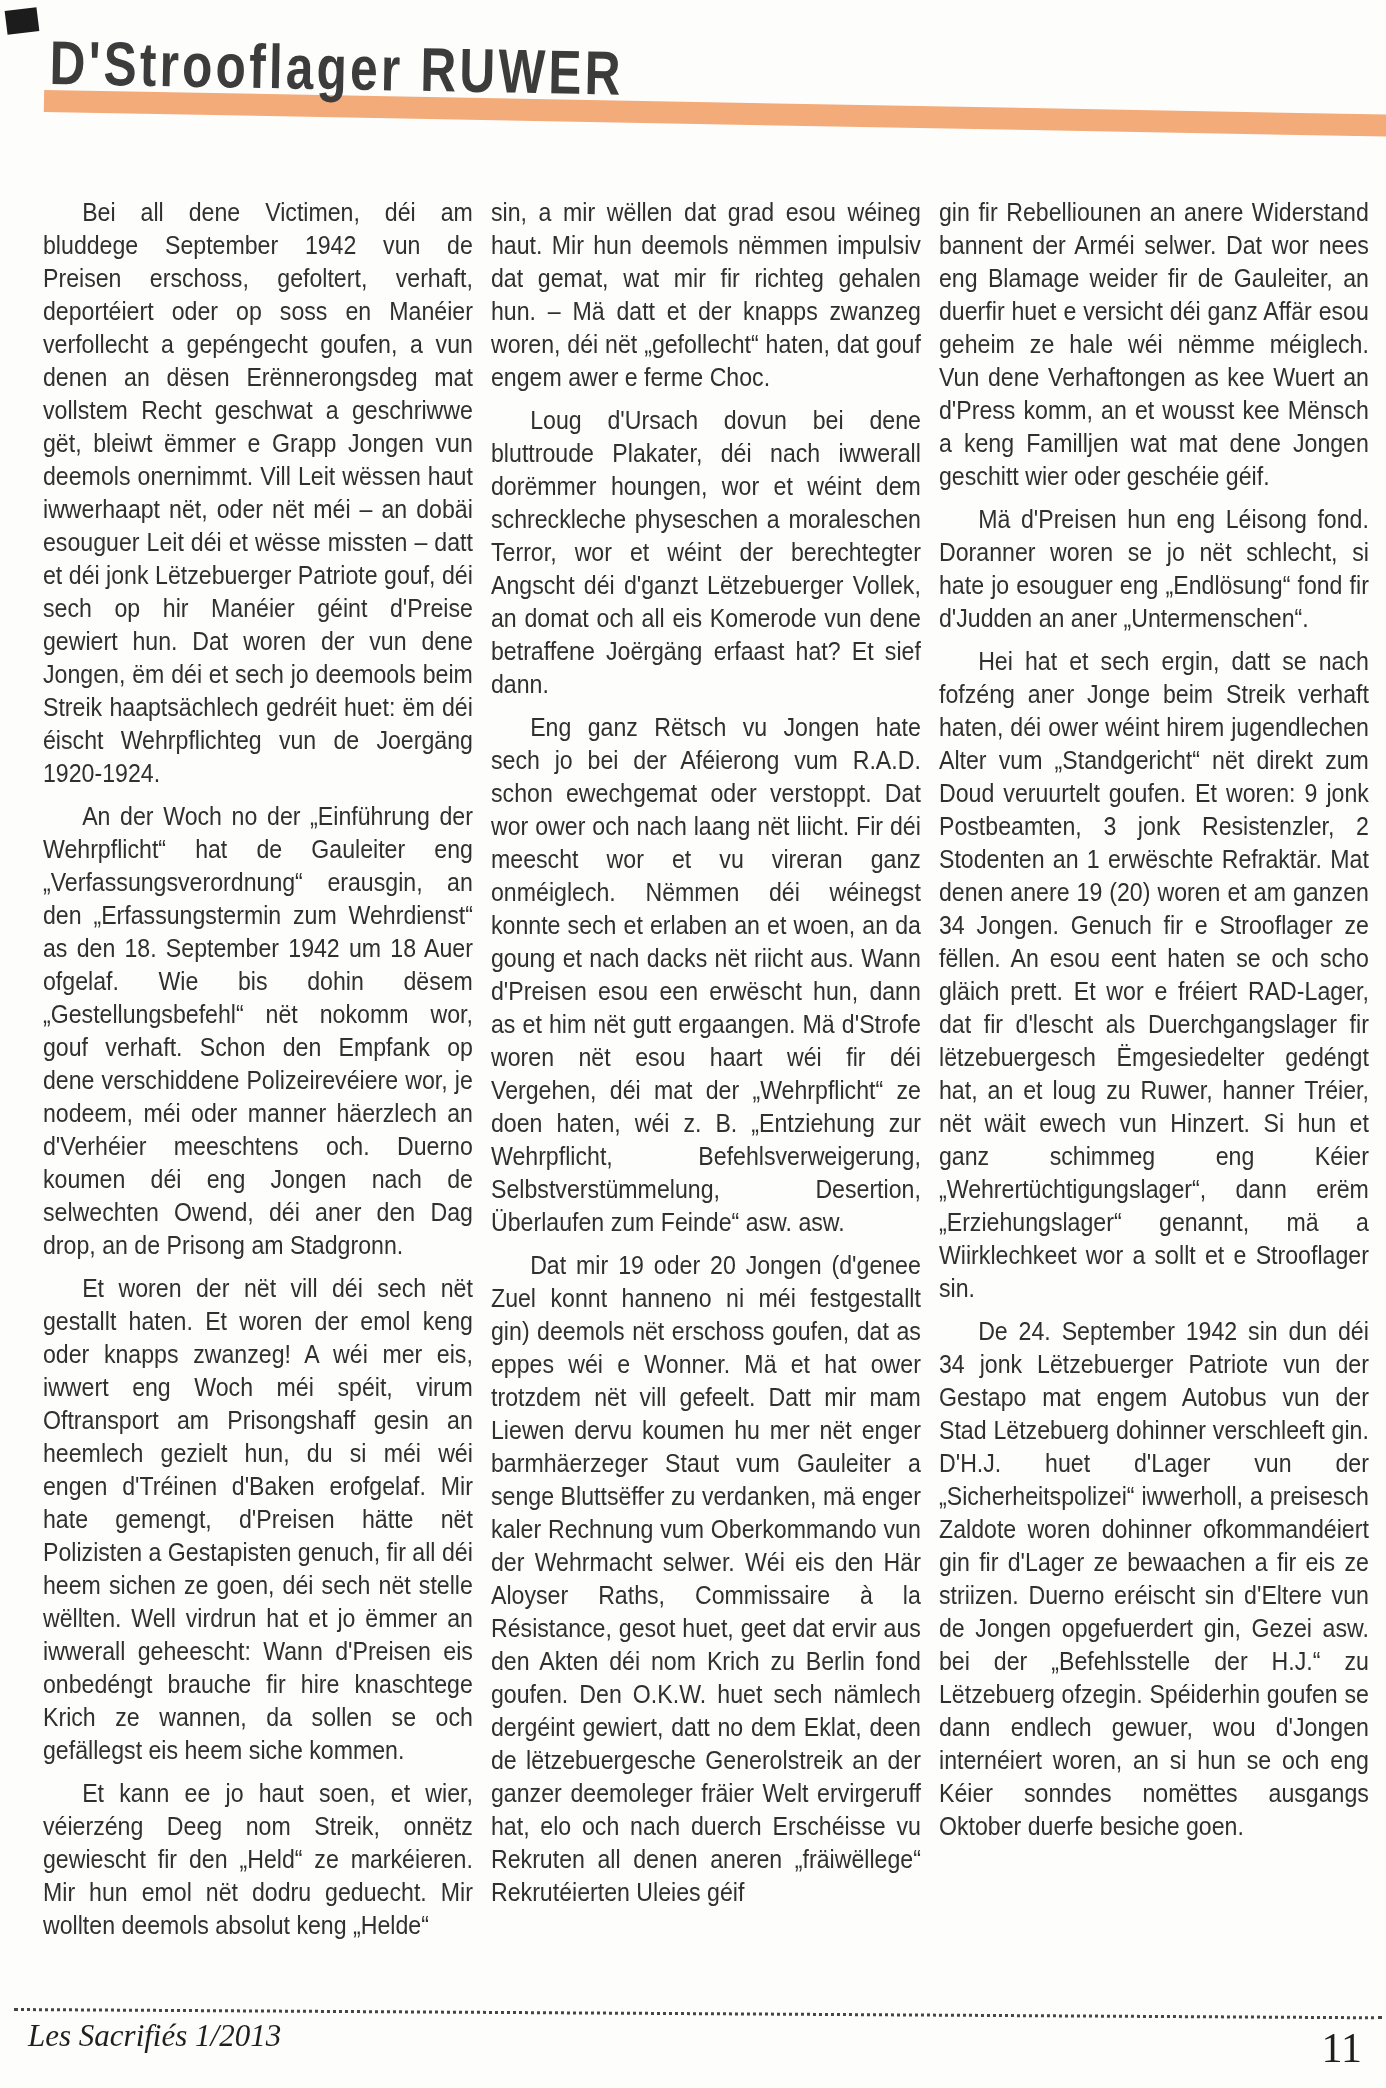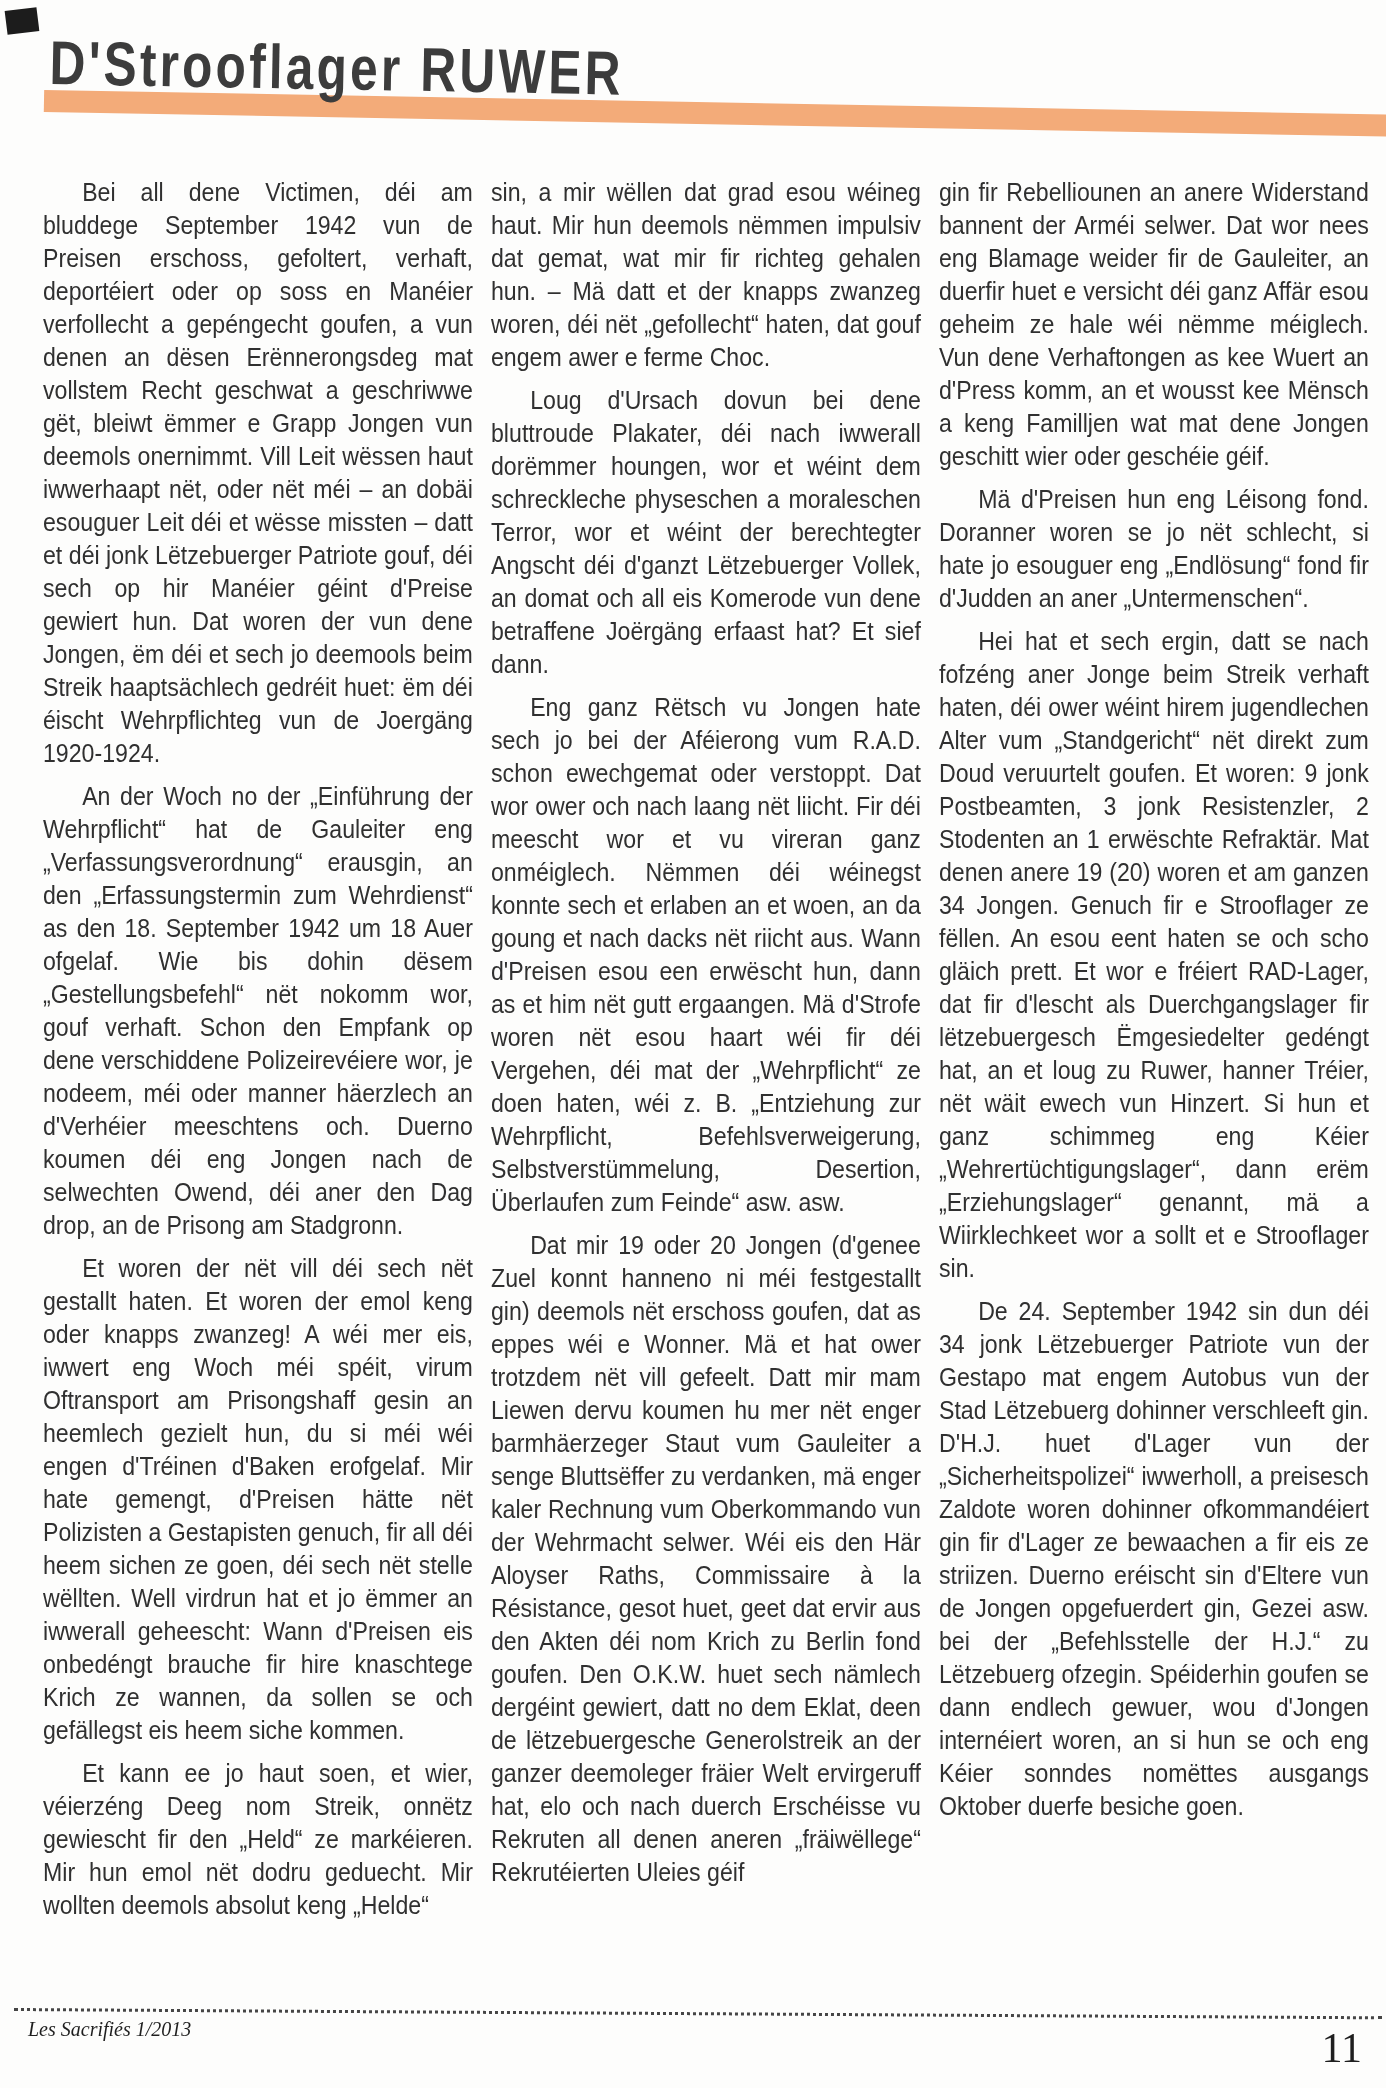--- a/index.html
+++ b/index.html
@@ -25,37 +25,37 @@
   .page-title{
     position:absolute;left:49px;top:30px;margin:0;
     font-size:62px;line-height:66px;font-weight:700;
     color:#3c3c3c;letter-spacing:4px;white-space:nowrap;
     transform:scaleX(0.80);transform-origin:0 0;
   }
   .columns{
     position:absolute;left:43px;top:176px;
     display:flex;gap:18px;
   }
-  .col{width:430px;height:1830px;overflow:hidden;}
+  .col{width:430px;height:1830px;overflow:hidden;margin-top:20px;}
   .col-inner{
     width:483px;transform:scaleX(0.89);transform-origin:0 0;
     font-size:26px;line-height:33px;text-align:justify;
     color:#303030;
   }
   .para{margin:0 0 10px 0;text-indent:44px;}
   .para.cont{text-indent:0;}
   .footer-divider{
     position:absolute;left:14px;top:2008px;width:1368px;height:0;
     border-top:3px dotted #454545;
     transform:rotate(0.35deg);transform-origin:0 0;
   }
   .journal-title{
     position:absolute;left:28px;top:2018px;
     font-family:"Liberation Serif",serif;font-style:italic;
-    font-size:20px;color:#1f1f1f;
+    font-size:31px;color:#1f1f1f;
   }
   .page-number{
     position:absolute;right:24px;top:2024px;
     font-family:Liberation Serif, serif;
     font-size:42px;color:#1f1f1f;
   }
 </style>
 </head>
 <body>
 

